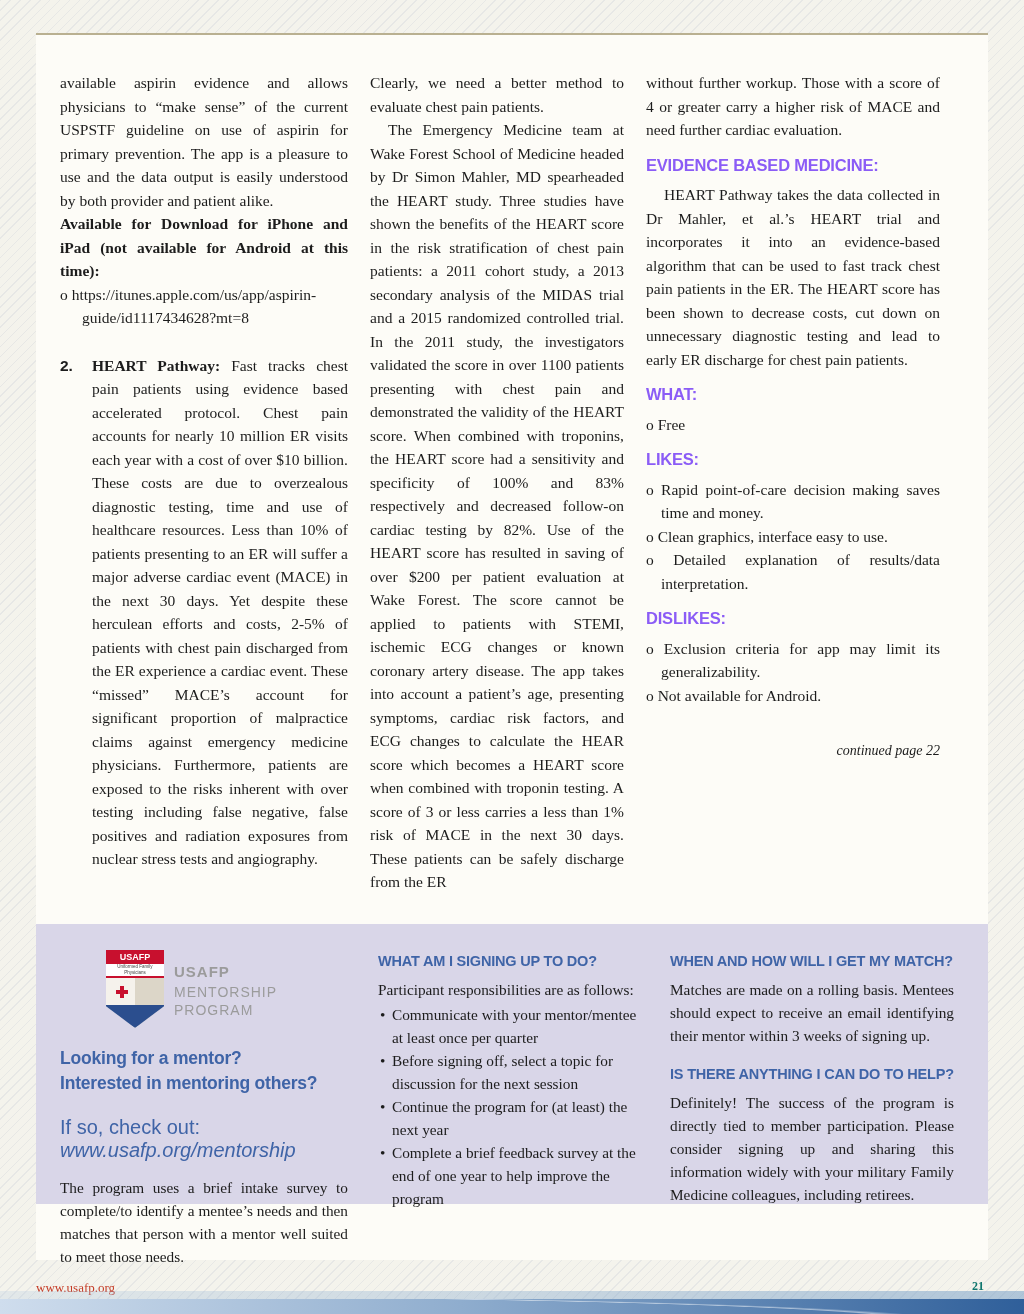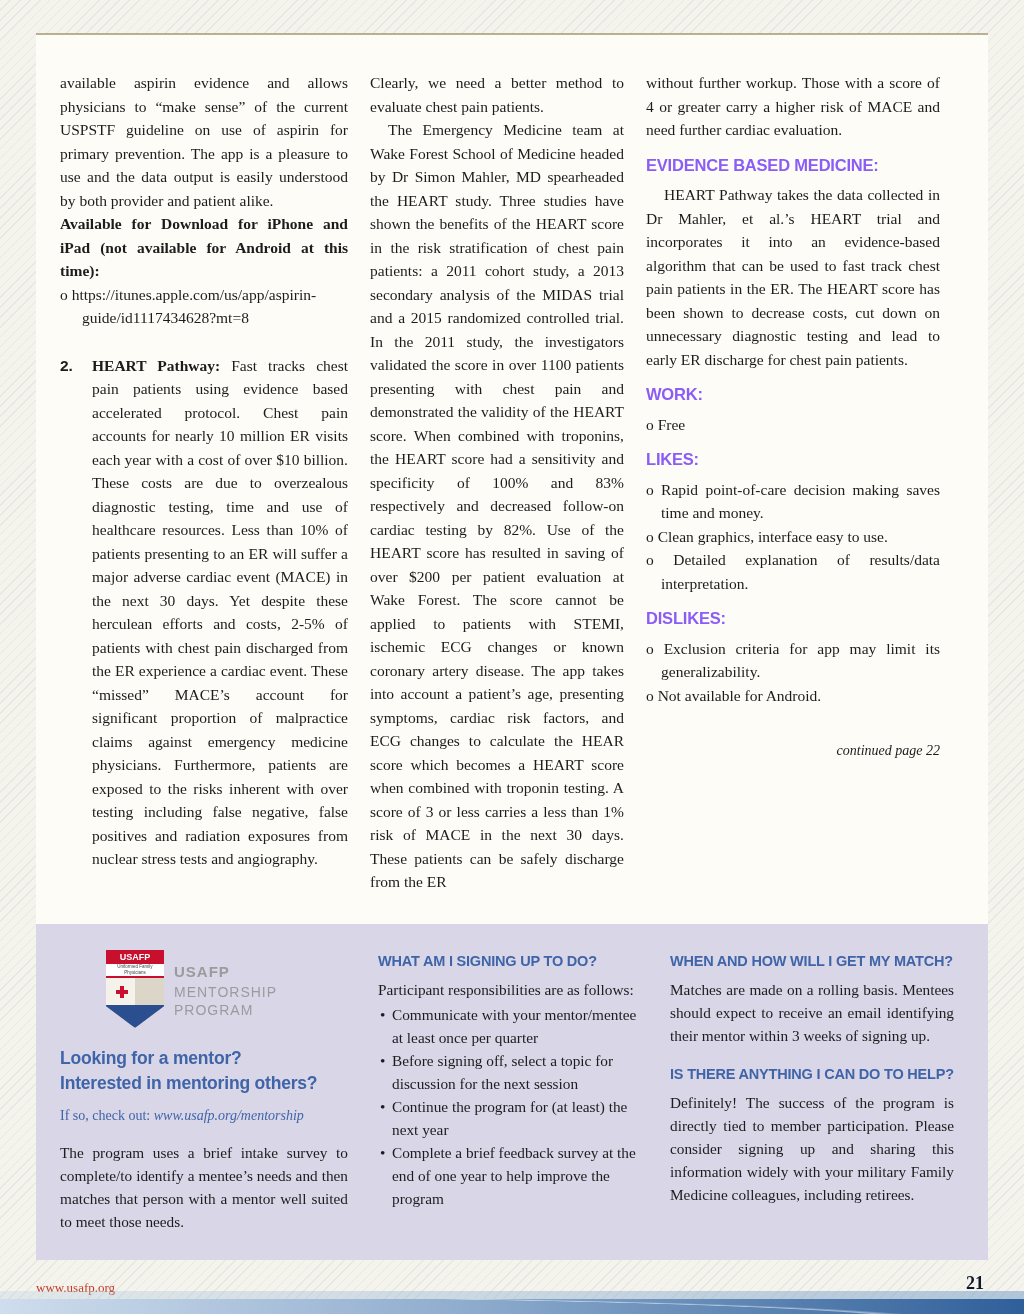--- a/index.html
+++ b/index.html
@@ -36,37 +36,37 @@
   .blue-head {
     font-family:"Liberation Sans", sans-serif;
     font-weight:bold; font-size:16.5px; letter-spacing:-0.2px;
     color:#8b5cf6; margin:12px 0 6px 0;
   }
   .o-item { padding-left:15px; text-indent:-15px; text-align:justify; }
   .continued { margin-top:32px; text-align:right; font-style:italic; font-size:14px; }
 
   
   .mentor-box {
-    position:absolute; top:889px; left:0; width:952px; height:336px;
+    position:absolute; top:889px; left:0; width:952px; height:280px;
     background:#d9d6e8; padding:26px 24px 0 24px;
   }
   .mentor-cols { display:flex; gap:30px; }
   .m-col { font-size:15.3px; line-height:23px; }
   .m-left { width:288px; }
   .m-mid { width:262px; }
   .m-right { width:284px; }
   .m-head {
     font-family:"Liberation Sans", sans-serif; font-weight:bold;
     font-size:14.5px; letter-spacing:-0.2px; color:#3f64a7; margin:0 0 5px 0;
   }
   .m-head-big {
     font-family:"Liberation Sans", sans-serif; font-weight:bold;
     font-size:17.5px; line-height:25px; letter-spacing:-0.2px; color:#3f64a7;
   }
-  .checkout { font-family:Liberation Serif, serif; font-size:14px; color:#3f64a7; margin:8px 0 14px 0; }
+  .checkout { font-family:Liberation Sans, sans-serif; font-size:20px; color:#3f64a7; margin:20px 0 14px 0; }
   .checkout .url { font-style:italic; }
   .logo-row { display:flex; gap:10px; margin:0 0 18px 46px; align-items:flex-start; }
   .shield { width:58px; }
   .shield-banner {
     background:#c8102e; color:#fff; text-align:center;
     font:bold 9px/12px "Liberation Sans", sans-serif; padding:1px 0;
   }
   .shield-sub { font:4.5px/6px "Liberation Sans", sans-serif; color:#444; text-align:center; background:#fff; }
   .shield-body {
     position:relative; height:52px;
@@ -93,21 +93,21 @@
   .b-item .dot { width:14px; flex:0 0 14px; padding-left:2px; }
   .b-item .b-text { flex:1; }
 
   
   .footer-url {
     position:absolute; left:36px; bottom:18px;
     font-size:13px; color:#c43b26; font-family:"Liberation Serif", serif;
   }
   .page-num {
     position:absolute; right:40px; bottom:20px;
-    font-size:18px; font-weight:bold; color:#0f172a;
+    font-size:12px; font-weight:bold; color:#0f766e;
   }
   .bottom-band {
     position:absolute; left:0; right:0; bottom:0; height:15px;
     background:
       radial-gradient(140% 300% at 8% 160%, transparent 58%, rgba(255,255,255,.5) 59%, transparent 61%),
       linear-gradient(90deg,#cfdded 0%, #8fadce 45%, #2f5f9a 100%);
   }
   .bottom-glow {
     position:absolute; left:0; right:0; bottom:15px; height:8px;
     background:linear-gradient(90deg, rgba(175,200,225,.25), rgba(120,160,200,.55));
@@ -139,21 +139,21 @@
         <p class="just">Clearly, we need a better method to evaluate chest pain patients.</p>
         <p class="just indent-first">The Emergency Medicine team at Wake Forest School of Medicine headed by Dr Simon Mahler, MD spearheaded the HEART study. Three studies have shown the benefits of the HEART score in the risk stratification of chest pain patients: a 2011 cohort study, a 2013 secondary analysis of the MIDAS trial and a 2015 randomized controlled trial. In the 2011 study, the investigators validated the score in over 1100 patients presenting with chest pain and demonstrated the validity of the HEART score. When combined with troponins, the HEART score had a sensitivity and specificity of 100% and 83% respectively and decreased follow-on cardiac testing by 82%. Use of the HEART score has resulted in saving of over $200 per patient evaluation at Wake Forest. The score cannot be applied to patients with STEMI, ischemic ECG changes or known coronary artery disease. The app takes into account a patient’s age, presenting symptoms, cardiac risk factors, and ECG changes to calculate the HEAR score which becomes a HEART score when combined with troponin testing. A score of 3 or less carries a less than 1% risk of MACE in the next 30 days. These patients can be safely discharge from the ER</p>
       </div>
 
       <div class="col col3">
         <p class="just">without further workup. Those with a score of 4 or greater carry a higher risk of MACE and need further cardiac evaluation.</p>
 
         <div class="blue-head">EVIDENCE BASED MEDICINE:</div>
         <p class="just indent-first">HEART Pathway takes the data collected in Dr Mahler, et al.’s HEART trial and incorporates it into an evidence-based algorithm that can be used to fast track chest pain patients in the ER. The HEART score has been shown to decrease costs, cut down on unnecessary diagnostic testing and lead to early ER discharge for chest pain patients.</p>
 
-        <div class="blue-head">WORK:</div>
+        <div class="blue-head">WHAT:</div>
         <div class="o-item">o Free</div>
 
         <div class="blue-head">LIKES:</div>
         <div class="o-item">o Rapid point-of-care decision making saves time and money.</div>
         <div class="o-item">o Clean graphics, interface easy to use.</div>
         <div class="o-item">o Detailed explanation of results/data interpretation.</div>
 
         <div class="blue-head">DISLIKES:</div>
         <div class="o-item">o Exclusion criteria for app may limit its generalizability.</div>
         <div class="o-item">o Not available for Android.</div>

